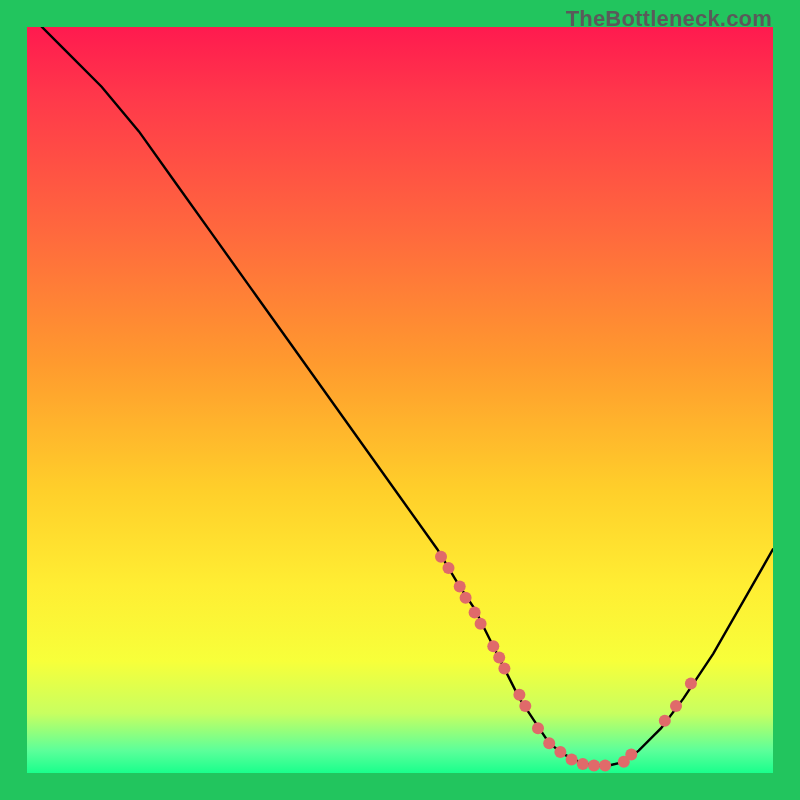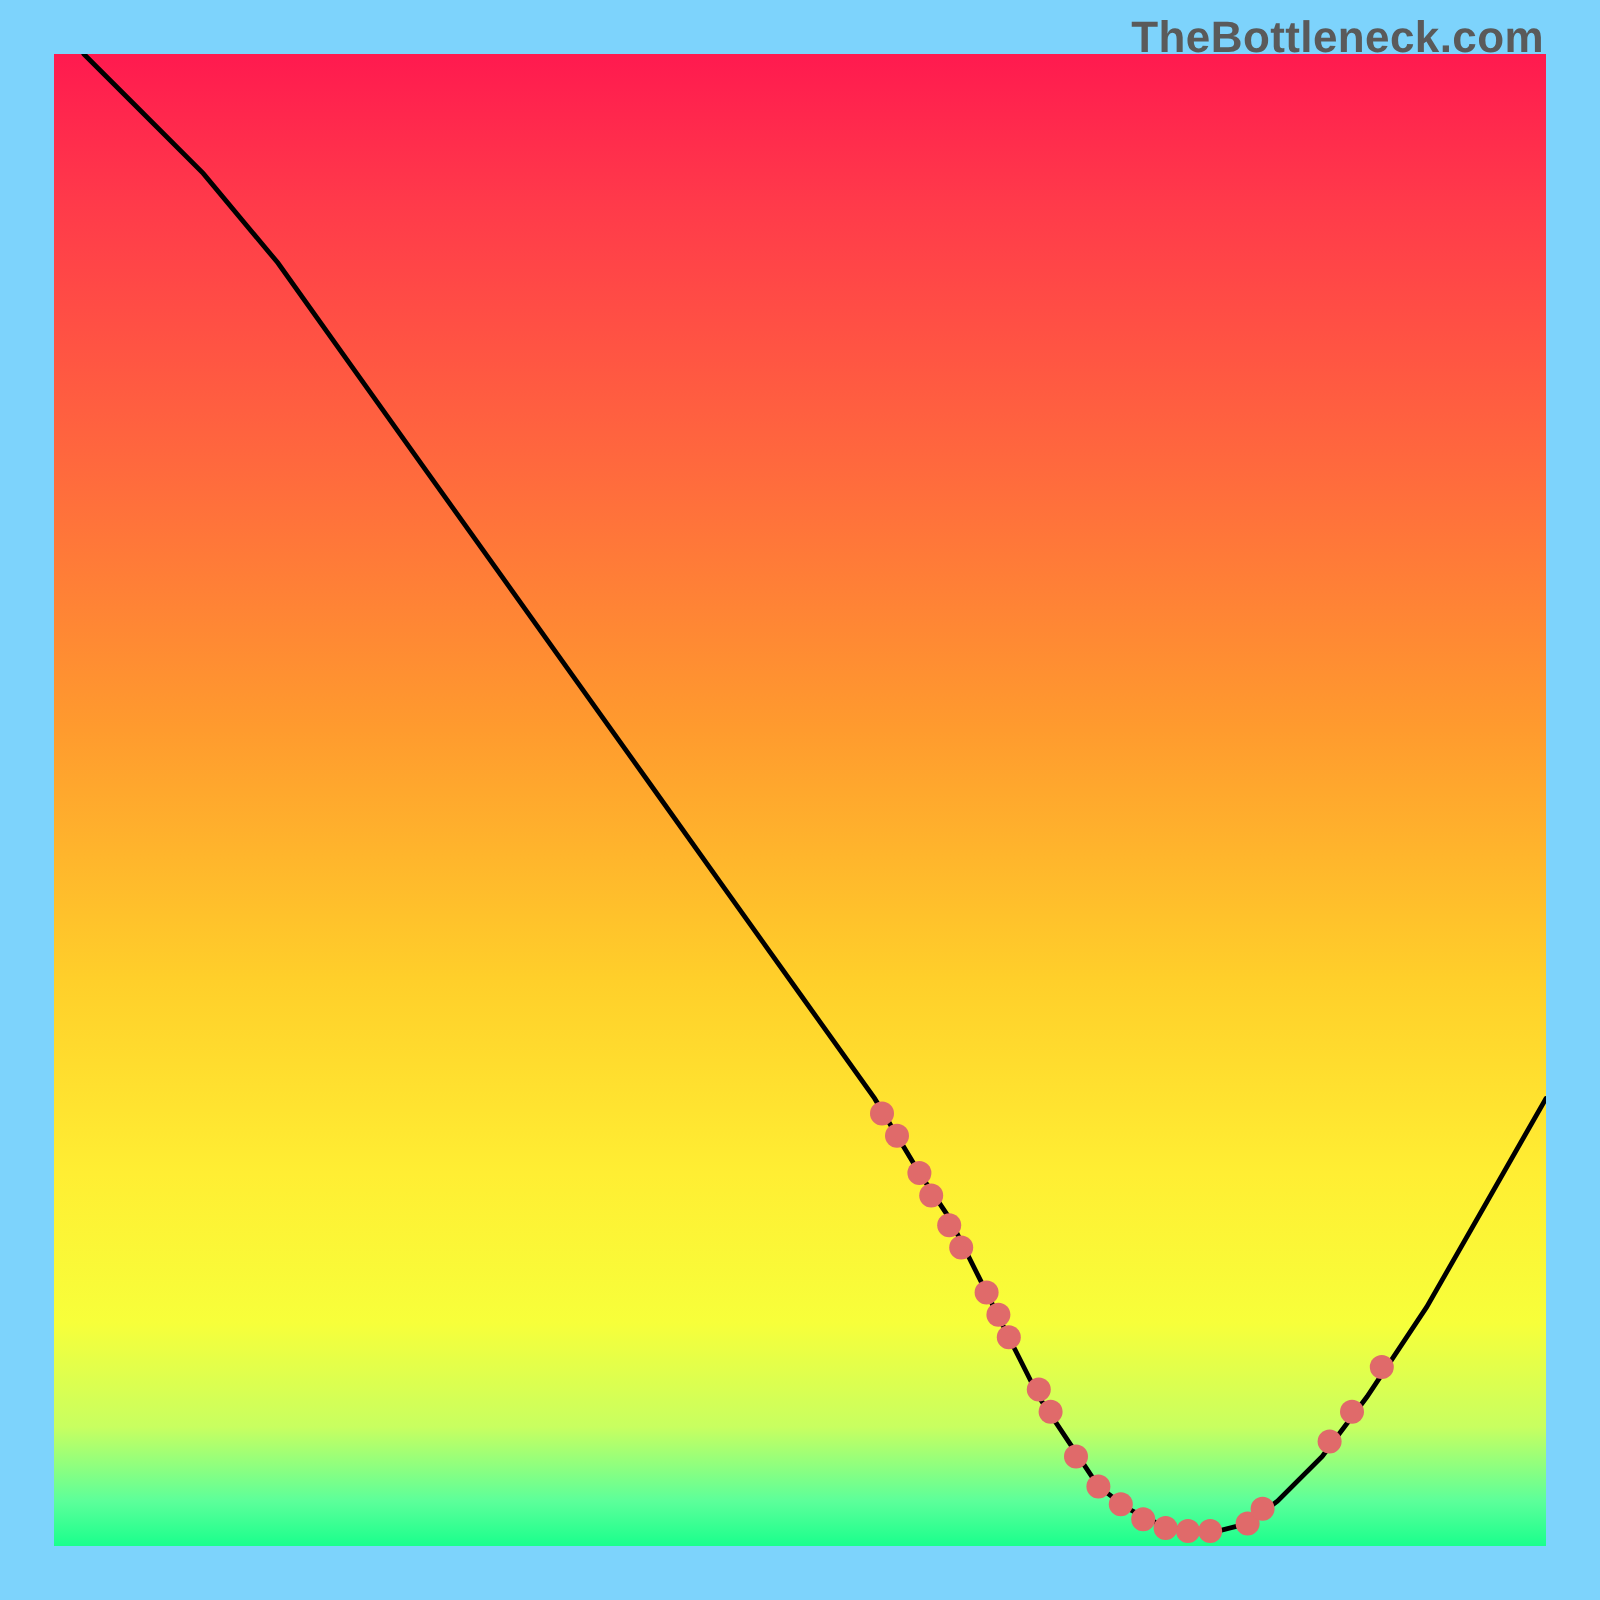--- a/index.html
+++ b/index.html
@@ -8,21 +8,21 @@
     width: 800px;
     height: 800px;
     background: #000;
     overflow: hidden;
     font-family: Arial, Helvetica, sans-serif;
   }
   .stage {
     position: relative;
     width: 800px;
     height: 800px;
-    background: #7dd3fc;
+    background: #22c55e;
   }
   .plot {
     position: absolute;
     left: 27px;
     top: 27px;
     width: 746px;
     height: 746px;
     
     background: linear-gradient(
       to bottom,

